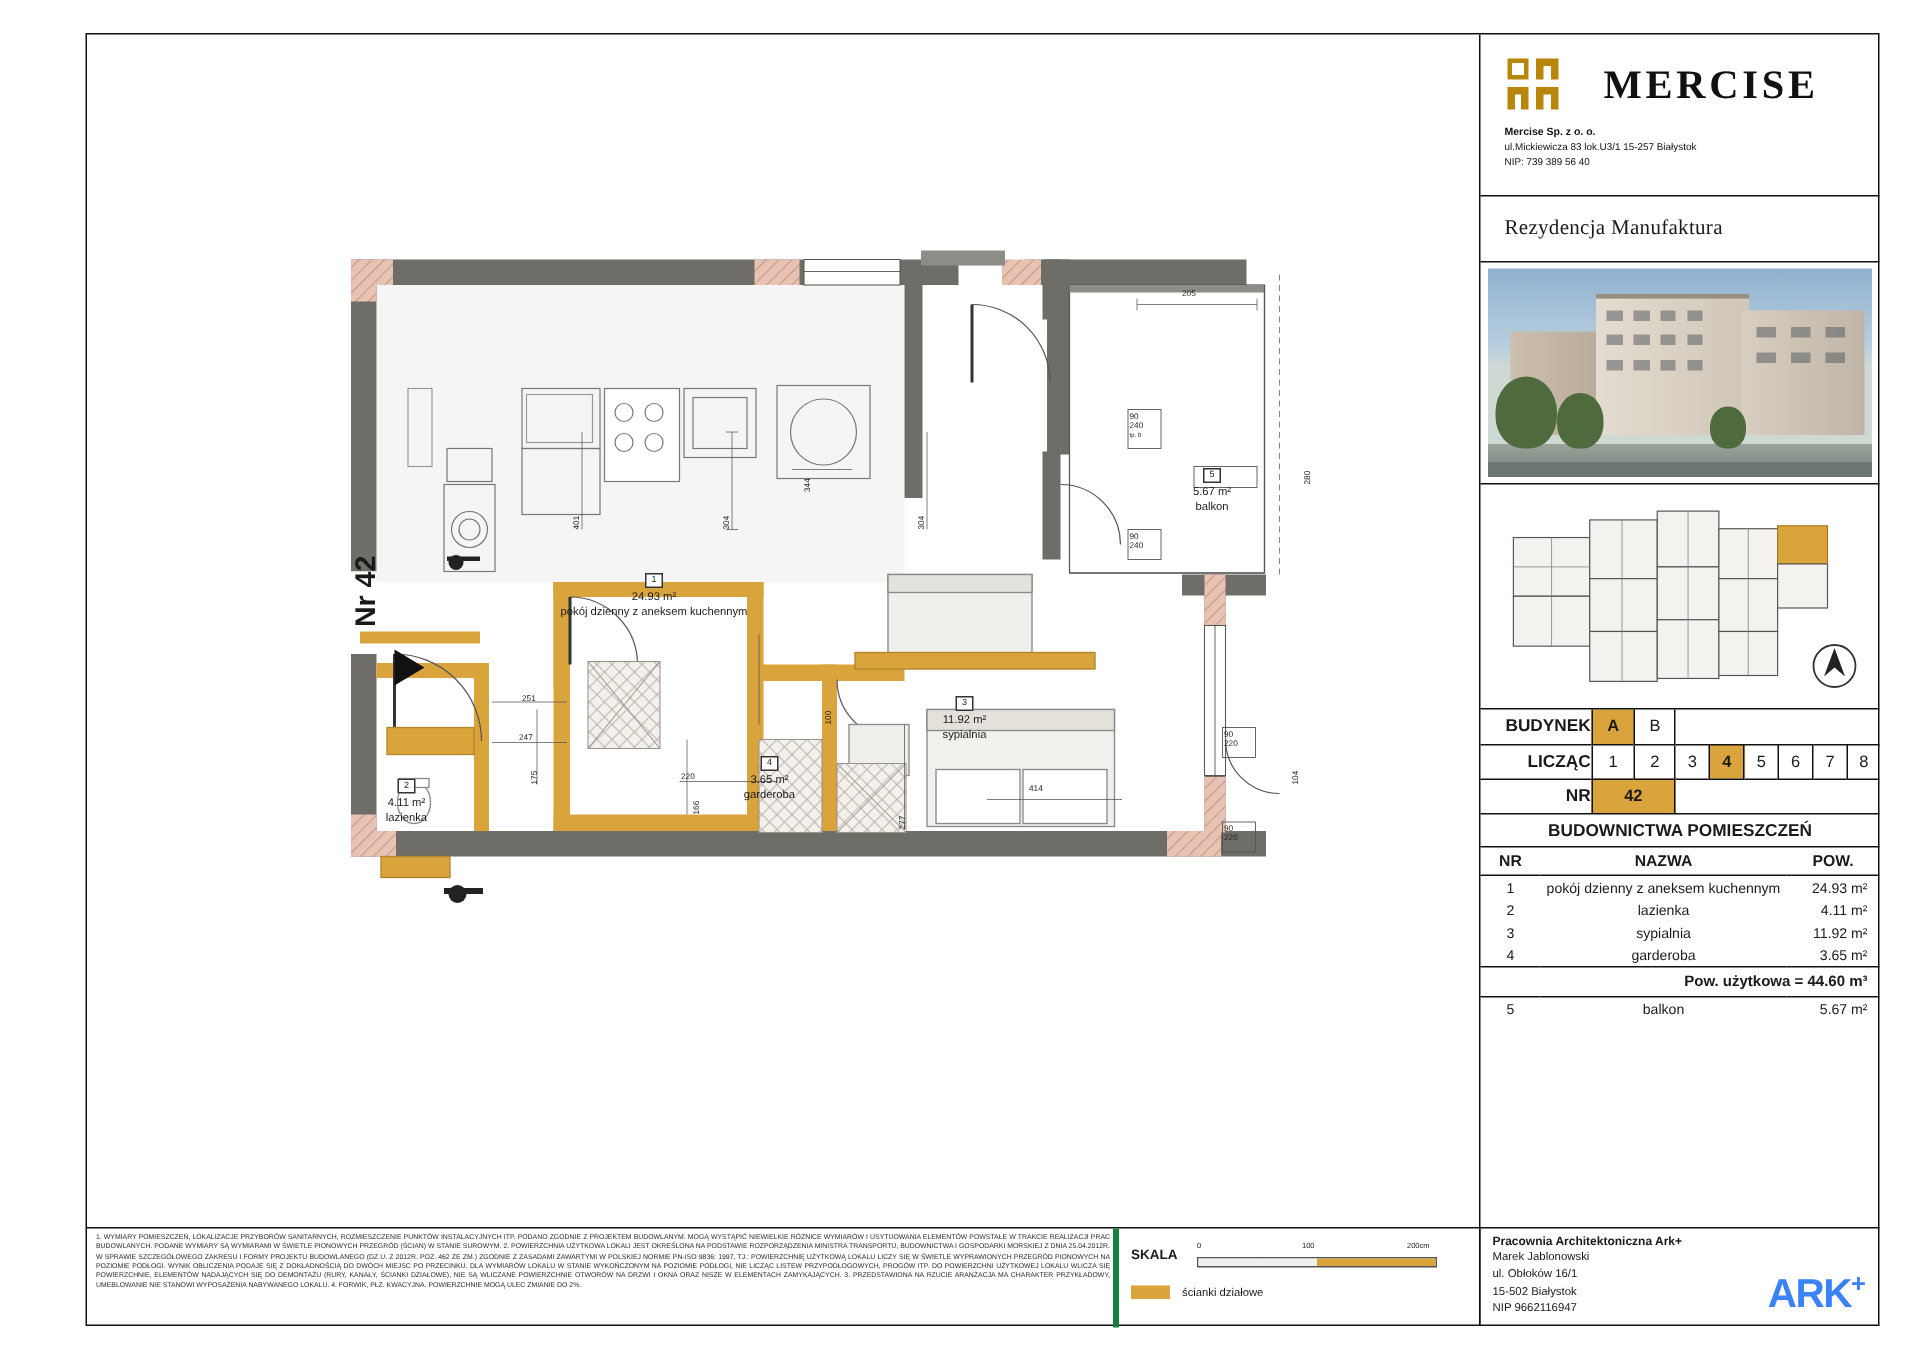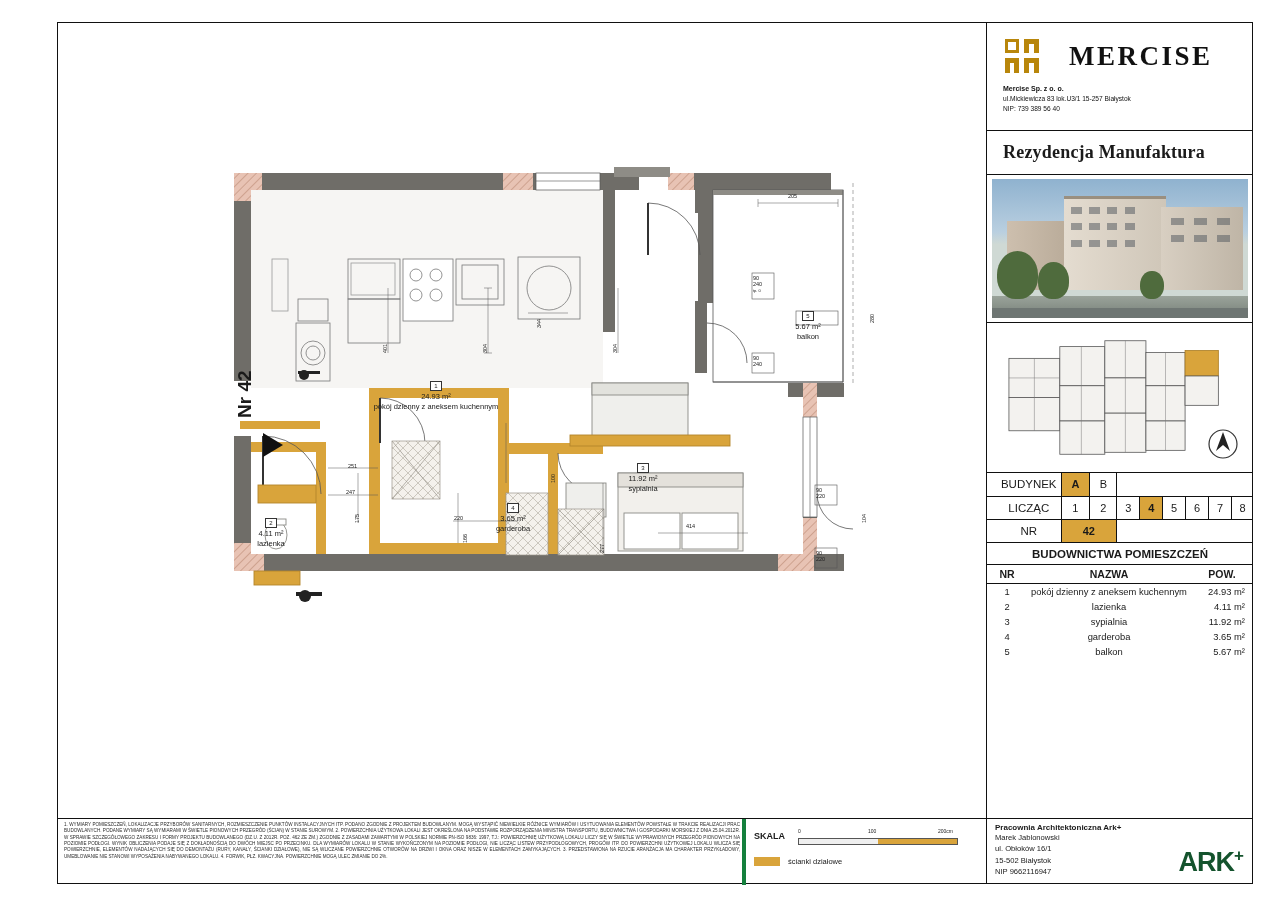--- a/index.html
+++ b/index.html
@@ -34,21 +34,21 @@
     font-size:27px; letter-spacing:2.5px; font-weight:700; color:#111;
     line-height:1;
   }
   .logo-lines { margin-top:9px; font-size:6.6px; line-height:1.45; color:#111; }
   .logo-lines .b { font-weight:700; font-size:7px; }
 
   
   .title-block { height:44px; display:flex; align-items:center; padding-left:16px; }
   .title-block .t {
     font-family:"Liberation Serif", serif;
-    font-weight:700; font-size:18px; letter-spacing:.2px;text-align:center;
+    font-weight:400; font-size:14px; letter-spacing:.2px;text-align:center;
   }
 
   
   .photo-block { height:148px; padding:4px 5px; }
   .photo {
     width:100%; height:100%;
     background:
       linear-gradient(to bottom, #8fb2cf 0%, #b9cfe0 38%, #cfd9d4 47%, #cfd9d4 100%);
     position:relative; overflow:hidden;
   }
@@ -89,21 +89,21 @@
   }
 
   
   .meta-table { width:100%; border-collapse:collapse; }
   .meta-table td {
     border-top:1px solid #111; border-right:1px solid #111;
     font-size:11px; text-align:center; height:23px; padding:0;
   }
   .meta-table tr:first-child td { border-top:none; }
   .meta-table td.lbl {
-    font-weight:400; text-align:center; padding-left:10px; width:74px; font-size:11.5px;
+    font-weight:700; text-align:right; padding-left:10px; width:74px; font-size:11.5px;
   }
   .meta-table td:last-child { border-right:none; }
   .cell-hl { background:#d9a43b; font-weight:700; }
 
   
   .zest-title {
     text-align:center; font-weight:700; font-size:11.5px; padding:5px 0 4px;
     border-bottom:1px solid #111;
   }
   .zest {
@@ -148,21 +148,21 @@
 
   .studio-box {
     position:absolute; left:928px; top:795px; width:267px; height:66px;
     border-left:1px solid #111; border-top:1px solid #111; padding:4px 8px;
   }
   .studio-name { font-size:8px; font-weight:700; }
   .studio-line { font-size:7.6px; line-height:1.5; }
   .ark-logo {
     position:absolute; right:10px; bottom:6px;
     font-family:"Liberation Sans", sans-serif; font-weight:700;
-    font-size:27px; letter-spacing:-1px; color:#14532d;
+    font-size:27px; letter-spacing:-1px; color:#3b82f6;
   }
   .ark-logo sup { font-size:17px; font-weight:700; vertical-align:super; }
 
   
   .plan { position:absolute; left:0; top:0; width:928px; height:795px; }
   .plan svg { display:block; }
   .nr-label {
     position:absolute; left:176px; top:395px;
     font-size:19px; font-weight:700;
     transform:rotate(-90deg); transform-origin:left top;
@@ -601,20 +601,23 @@
         <tr>
           <td class="nr">3</td>
           <td>sypialnia</td>
           <td class="pow">11.92 m²</td>
         </tr>
         <tr>
           <td class="nr">4</td>
           <td>garderoba</td>
           <td class="pow">3.65 m²</td>
         </tr>
+        <tr class="total">
+          <td colspan="3">Pow. użytkowa = 44.60 m³</td>
+        </tr>
         <tr>
           <td class="nr">5</td>
           <td>balkon</td>
           <td class="pow">5.67 m²</td>
         </tr>
       </tbody>
         </table>
     </div>
 
   </div>

